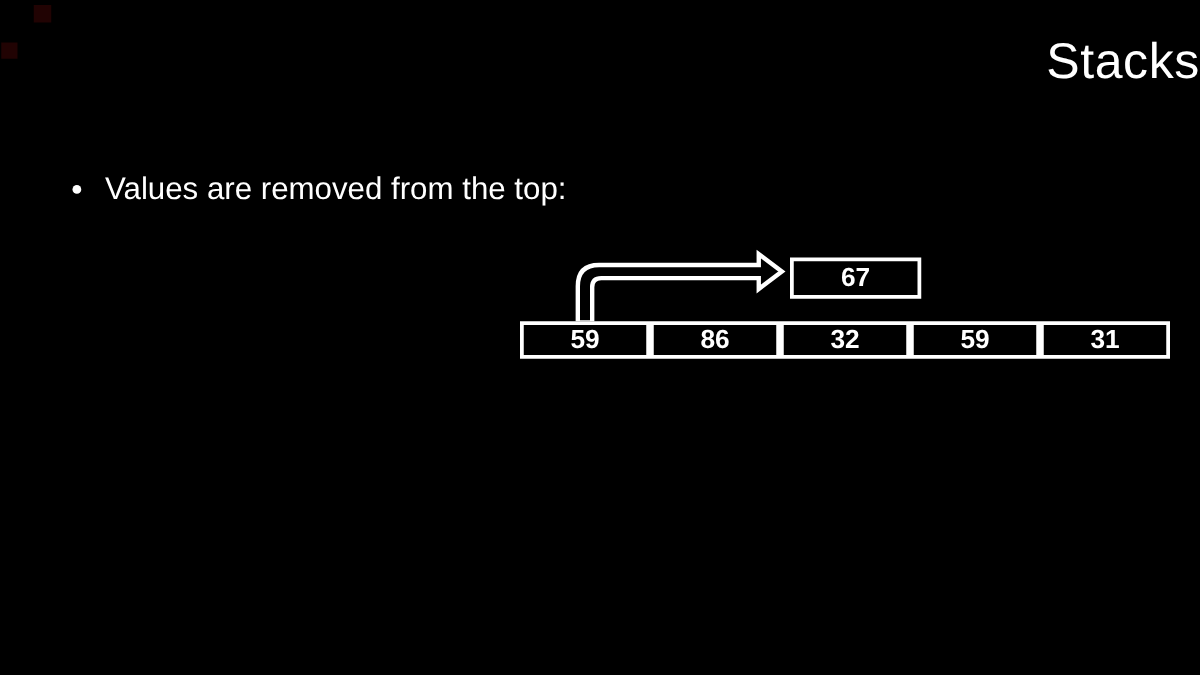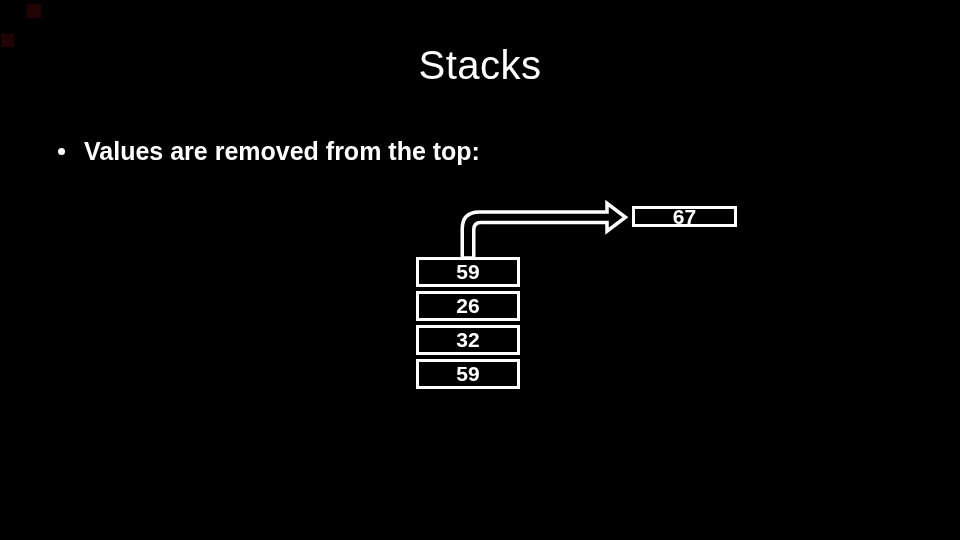--- a/index.html
+++ b/index.html
@@ -15,39 +15,38 @@
   }
   body {
     position: relative;
     font-family: "Liberation Sans", "DejaVu Sans", sans-serif;
     color: var(--fg);
   }
 
   
   .title {
     position: absolute;
-    top: 44px;
+    top: 28px;
     left: 0;
     right: 0;
-    text-align: center;
+    text-align: right;
     font-size: 40px;
     font-weight: 400;
     line-height: 42px;
     letter-spacing: 0.5px;
   }
 
   
   .bullet-row {
     position: absolute;
     left: 58px;
     top: 136px;
     display: flex;
     align-items: center;
     column-gap: 19px;
-    font-weight: bold;
   }
   .bullet-dot {
     width: 7px;
     height: 7px;
     border-radius: 50%;
     background: var(--fg);
     flex: 0 0 auto;
   }
   .bullet-text {
     font-size: 25px;
@@ -64,37 +63,37 @@
     height: 540px;
     pointer-events: none;
   }
 
   
   .popped-box {
     position: absolute;
     left: 632px;
     top: 206px;
     width: 105px;
-    height: 21px;
+    height: 33px;
     border: 3px solid var(--fg);
     background: var(--bg);
     display: flex;
     align-items: center;
     justify-content: center;
     font-size: 21px;
     font-weight: bold;
   }
 
   
   .stack {
     position: absolute;
     left: 416px;
     top: 257px;
     display: flex;
-    flex-direction: column;
+    flex-direction: row;
     row-gap: 4px;
   }
   .stack-box {
     width: 104px;
     height: 30px;
     border: 3px solid var(--fg);
     background: var(--bg);
     display: flex;
     align-items: center;
     justify-content: center;
@@ -140,21 +139,24 @@
 
 <div class="popped-box">
   <span>67</span>
 </div>
 
 <div class="stack">
   <div class="stack-box">
     <span>59</span>
   </div>
   <div class="stack-box">
-    <span>26</span>
+    <span>86</span>
   </div>
   <div class="stack-box">
     <span>32</span>
   </div>
   <div class="stack-box">
     <span>59</span>
   </div>
+  <div class="stack-box">
+    <span>31</span>
+  </div>
 </div>
 
 </body></html>

